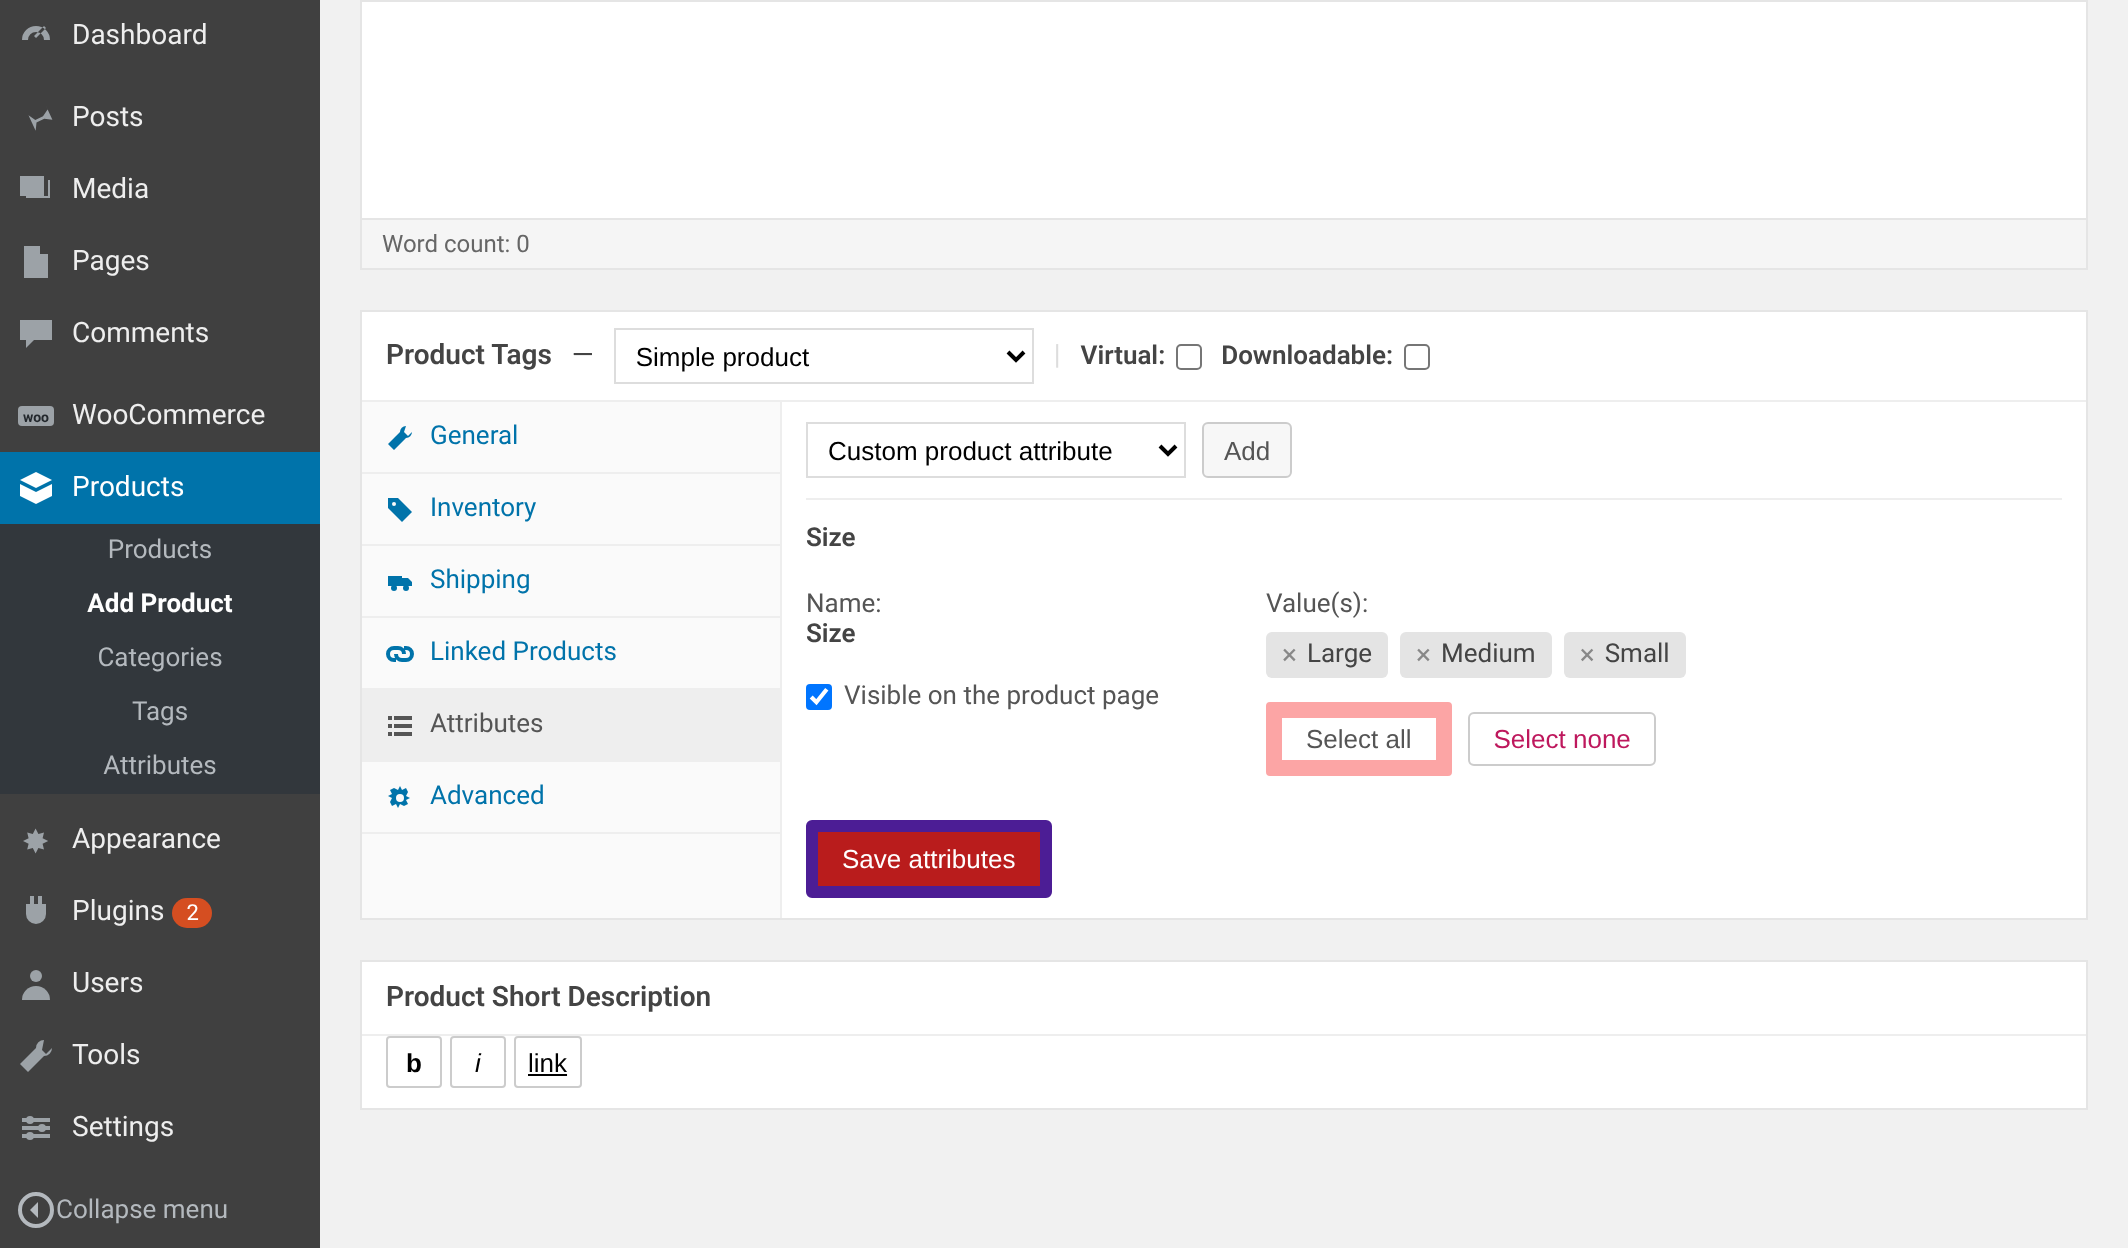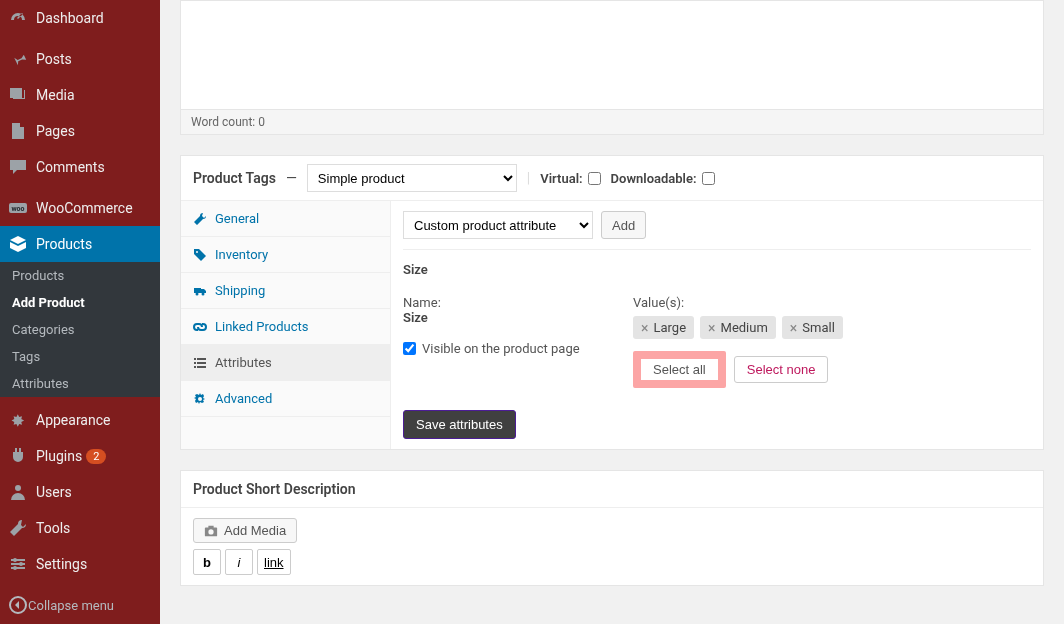--- a/index.html
+++ b/index.html
@@ -1,19 +1,19 @@
 <!DOCTYPE html>
 <html><head>
 <meta charset="utf-8">
 <style>
   * { box-sizing: border-box; margin: 0; padding: 0; }
   body { font-family: -apple-system, BlinkMacSystemFont, "Segoe UI", Roboto, sans-serif; font-size: 13px; color: #444; background: #f1f1f1; width: 1064px; height: 624px; overflow: hidden; }
   .wrap { display: flex; height: 624px; }
   
-  .sidebar { width: 160px; background: #7f1d1d; color: #eee; flex-shrink: 0; overflow-y: auto; }
+  .sidebar { width: 160px; background: #404040; color: #eee; flex-shrink: 0; overflow-y: auto; text-align: center; }
   .menu-item { display: flex; align-items: center; padding: 8px 8px; color: #eee; cursor: pointer; min-height: 34px; font-size: 14px; }
   .menu-item .icon { width: 20px; height: 20px; margin-right: 8px; display: inline-flex; align-items: center; justify-content: center; color: #9ca2a7; }
   .menu-item.current { background: #0073aa; color: #fff; position: relative; }
   .menu-item.current .icon { color: #fff; }
   .submenu { background: #32373c; }
   .submenu-item { padding: 6px 12px; font-size: 13px; color: #b4b9be; cursor: pointer; }
   .submenu-item.current { color: #fff; font-weight: 700; }
   .separator { height: 5px; }
   .badge { display: inline-block; background: #d54e21; color: #fff; border-radius: 10px; padding: 1px 7px; font-size: 11px; margin-left: 4px; }
   .collapse { display: flex; align-items: center; padding: 8px; color: #b4b9be; font-size: 13px; cursor: pointer; }
@@ -41,21 +41,21 @@
   .attr-col { flex: 0 0 auto; }
   .attr-col.left { width: 190px; }
   .label { color: #555; font-size: 13px; }
   .strong { font-weight: 600; }
   .chips { display: flex; gap: 6px; margin-top: 6px; }
   .chip { background: #e4e4e4; border-radius: 3px; padding: 4px 8px; font-size: 13px; display: flex; align-items: center; gap: 5px; }
   .chip .x { color: #888; cursor: pointer; font-size: 14px; line-height: 1; }
   .sel-row { margin-top: 12px; display: flex; gap: 8px; align-items: center; }
   .btn-outline { border: 8px solid #fca5a5; padding: 3px 12px; background: #fff; cursor: pointer; font-size: 13px; color: #555; border-radius: 2px; }
   .btn-plain { border: 1px solid #ccc; padding: 5px 12px; background: #fff; cursor: pointer; font-size: 13px; color: #be185d; border-radius: 3px; }
-  .btn-primary { background: #404040; border: 1px solid #4c1d95; color: #fff; padding: 6px 12px; border-radius: 3px; cursor: pointer; font-size: 13px; margin-top: 10px; }
+  .btn-primary { background: #b91c1c; border: 6px solid #4c1d95; color: #fff; padding: 6px 12px; border-radius: 3px; cursor: pointer; font-size: 13px; margin-top: 10px; }
   .short-desc-header { border-bottom: 1px solid #eee; padding: 10px 12px; font-weight: 600; font-size: 14px; }
   .media-row { padding: 10px 12px 6px 12px; }
   .fmt-row { padding: 0 12px 10px 12px; display: flex; gap: 4px; }
   .fmt-btn { border: 1px solid #ccc; background: #fff; width: 28px; height: 26px; display: inline-flex; align-items: center; justify-content: center; font-size: 13px; border-radius: 2px; cursor: pointer; }
   .fmt-btn.link { width: auto; padding: 0 6px; text-decoration: underline; }
   .vis-row { display: flex; align-items: center; gap: 6px; margin-top: 16px; }
   svg { display: block; }
 </style>
 </head>
 <body>
@@ -312,32 +312,20 @@
               </div>
             </div>
           </div>
           <button class="btn-primary">Save attributes</button>
         </div>
       </div>
     </div>
 
     <div class="panel">
       <div class="short-desc-header">Product Short Description</div>
-      <div class="media-row">
-        <button class="btn" style="display:inline-flex;align-items:center;gap:6px;">
-          <span>
-              <svg viewBox="0 0 16 16" width="14" height="14" fill="#888">
-                <rect x="1" y="4" width="14" height="10" rx="1"></rect>
-                <rect x="5" y="2" width="6" height="3"></rect>
-                <circle cx="8" cy="9" r="3" fill="#f7f7f7"></circle>
-              </svg>
-            </span>
-          <span>Add Media</span>
-        </button>
-      </div>
       <div class="fmt-row">
         <button class="fmt-btn" style="font-weight:bold;">b</button>
         <button class="fmt-btn" style="font-style:italic;">i</button>
         <button class="fmt-btn link">link</button>
       </div>
     </div>
   </div>
 </div>
 
 </body></html>

